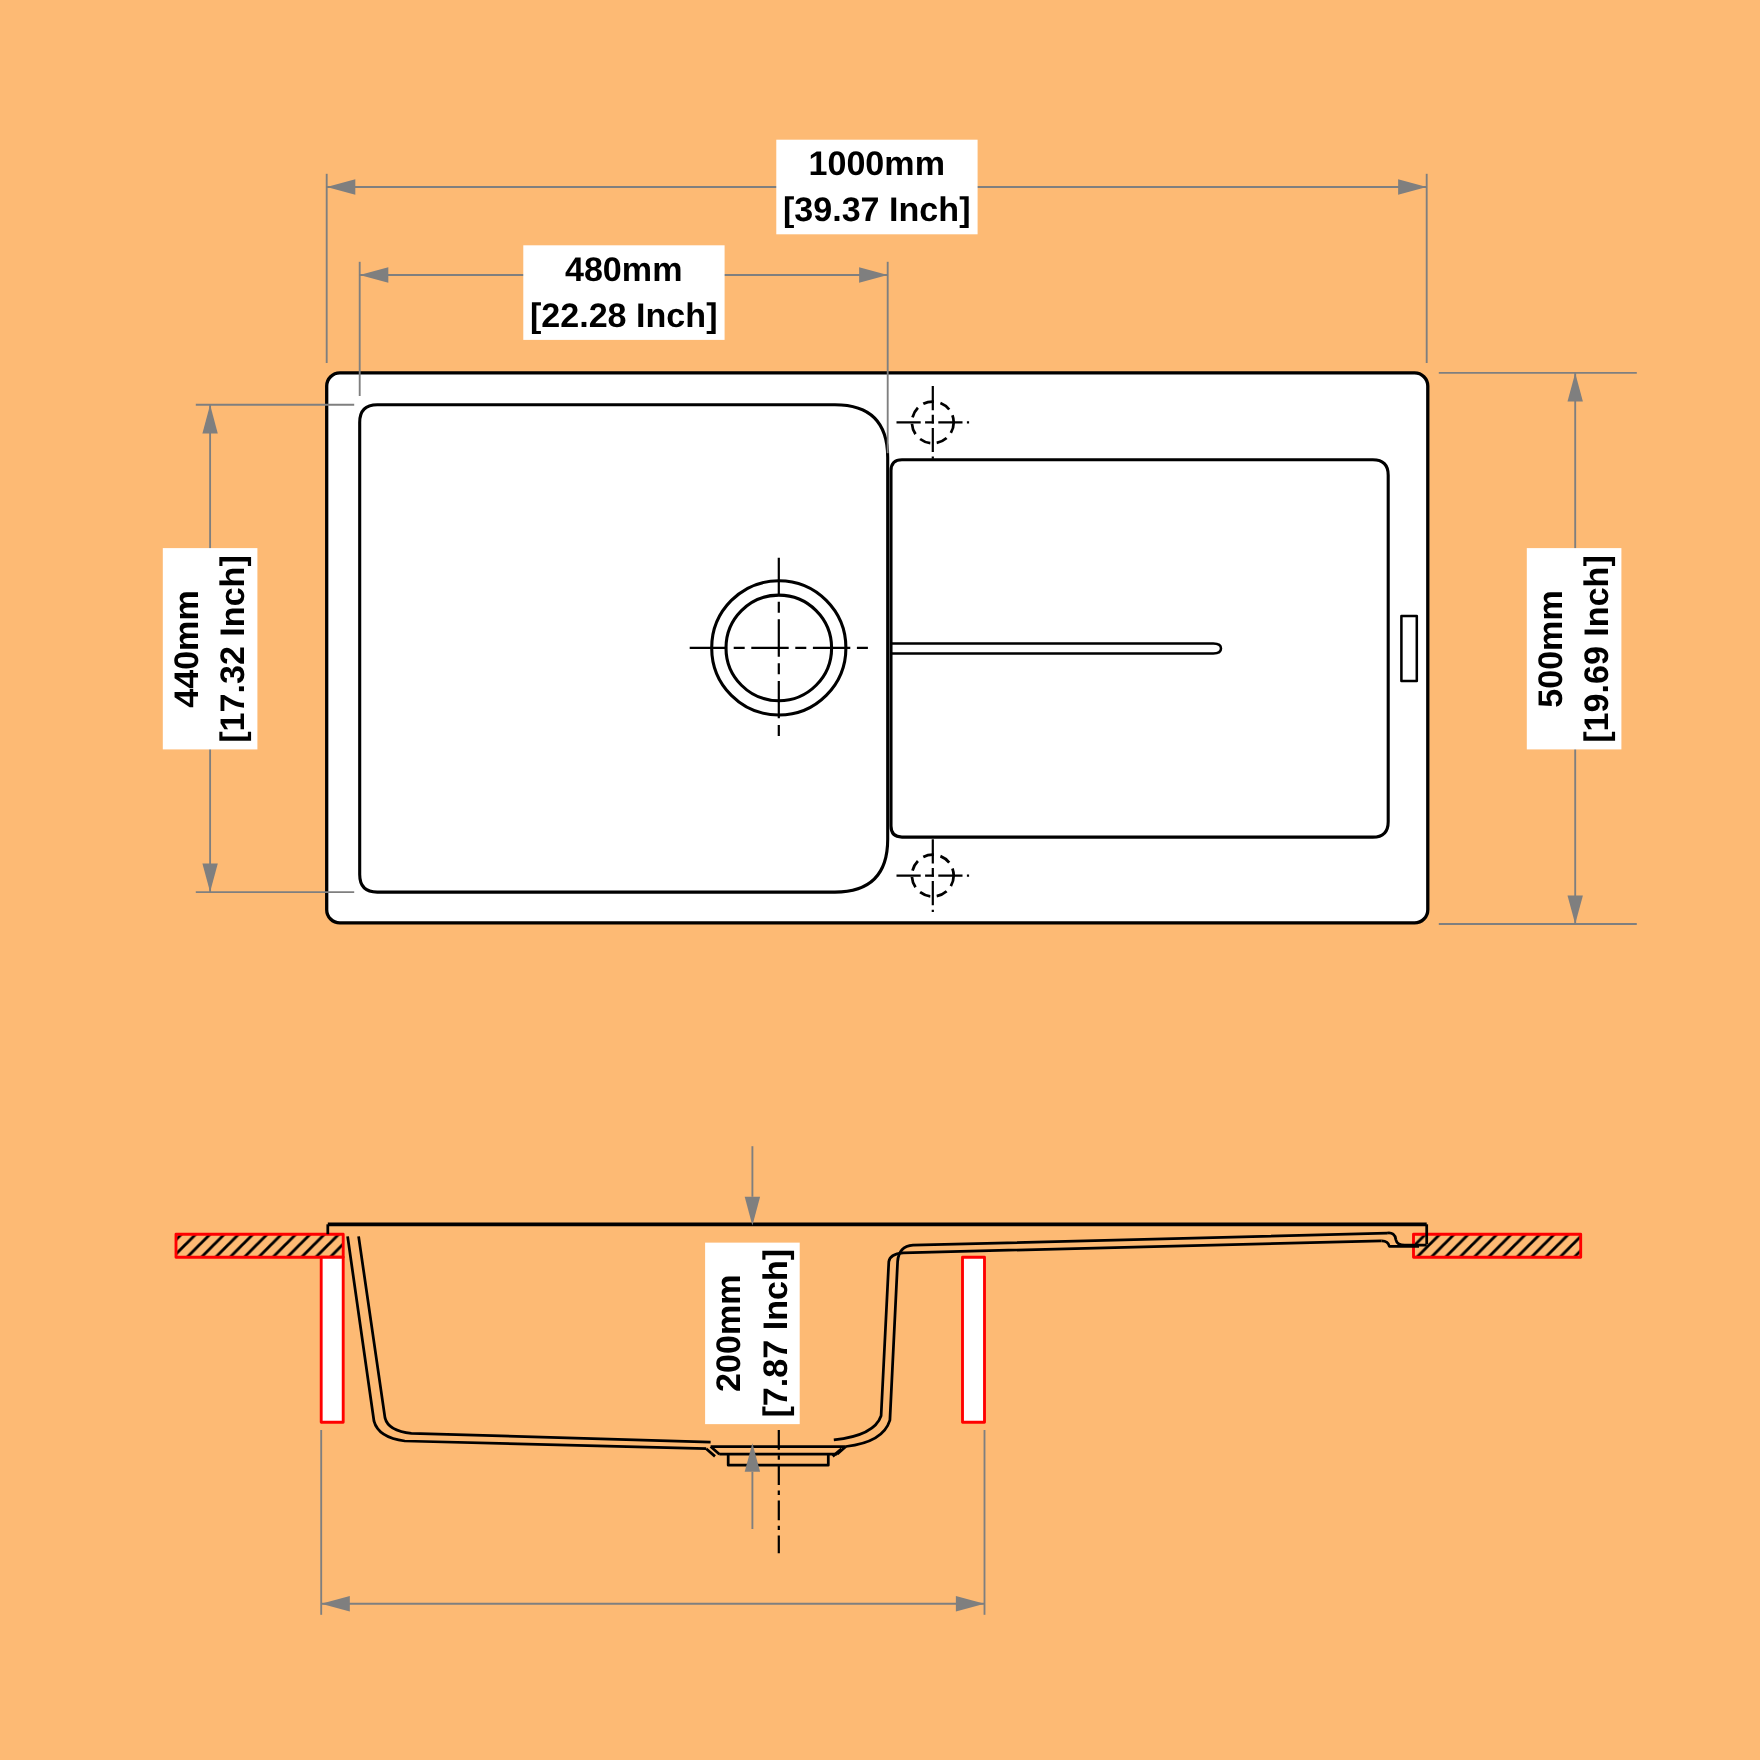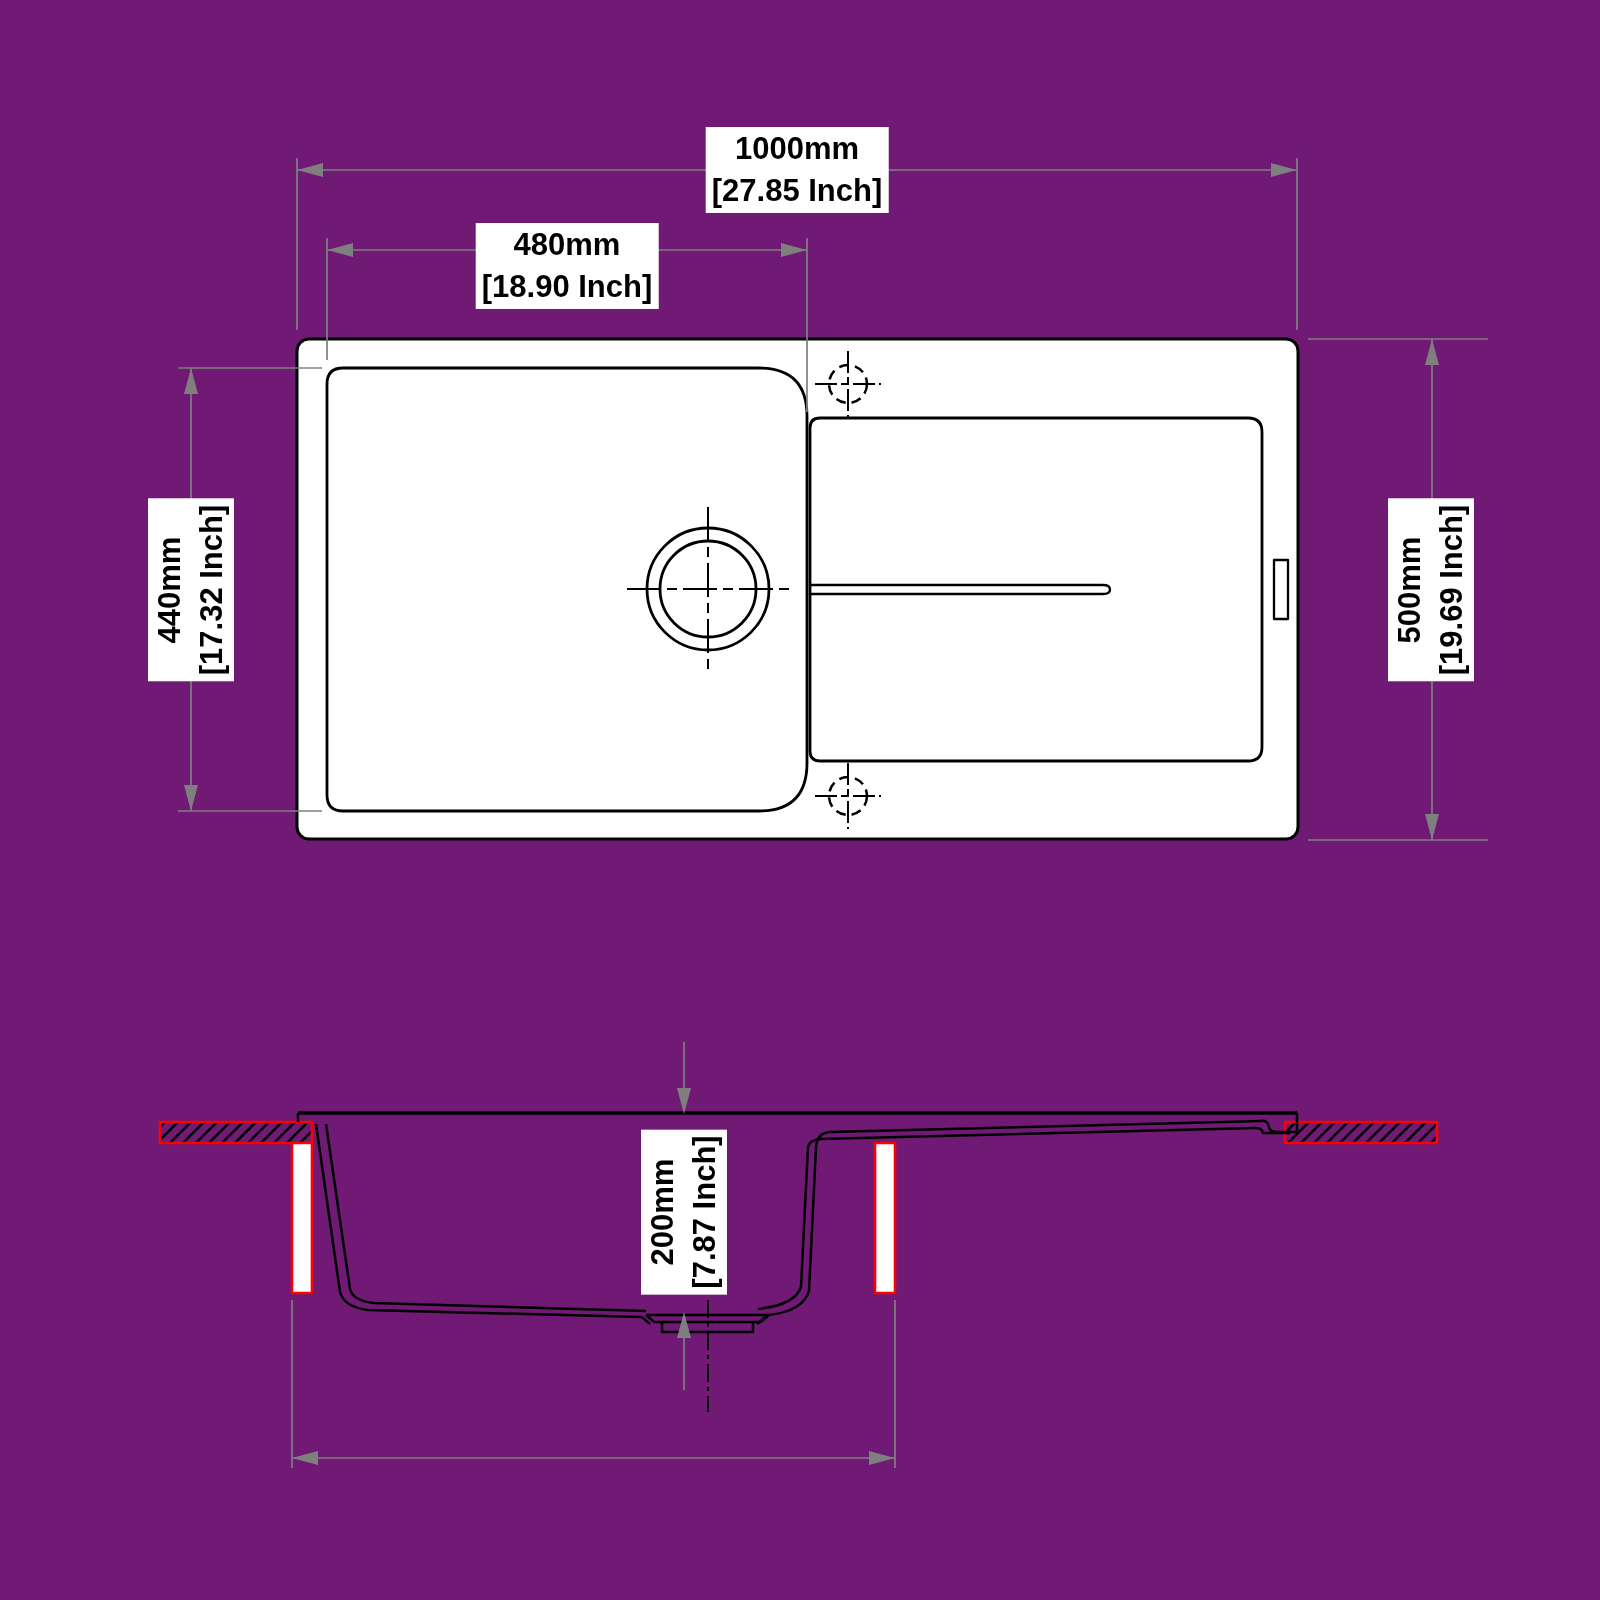--- a/index.html
+++ b/index.html
@@ -1,16 +1,16 @@
 <!DOCTYPE html>
 <html><head>
 <meta charset="utf-8">
 <style>
   html,body{margin:0;padding:0;background:#ffffff;}
-  #stage{position:relative;width:1600px;height:1600px;background:#701a75;overflow:hidden;
+  #stage{position:relative;width:1600px;height:1600px;background:#fdba74;overflow:hidden;
          font-family:"Liberation Sans",sans-serif;}
   #linework{position:absolute;left:0;top:0;}
   .dim-label{position:absolute;transform:translate(-50%,-50%);background:#ffffff;color:#000;
              font:700 31px/42px "Liberation Sans",sans-serif;text-align:center;
              white-space:nowrap;padding:1px 6px;}
   .dim-label.vert{transform:translate(-50%,-50%) rotate(-90deg);}
 </style>
 </head>
 <body>
 
@@ -135,26 +135,26 @@
       <line x1="895" y1="1300" x2="895" y2="1468"></line>
       <line x1="292" y1="1458" x2="895" y2="1458"></line>
       <polygon points="292,1458 318,1451 318,1465" stroke="none"></polygon>
       <polygon points="895,1458 869,1451 869,1465" stroke="none"></polygon>
     </g>
   </g>
 </svg>
 
 <div class="dim-label" style="left:797px;top:170px">
   <div>1000mm</div>
-  <div>[27.85 Inch]</div>
+  <div>[39.37 Inch]</div>
 </div>
 
 <div class="dim-label" style="left:567px;top:266px">
   <div>480mm</div>
-  <div>[18.90 Inch]</div>
+  <div>[22.28 Inch]</div>
 </div>
 
 <div class="dim-label vert" style="left:191px;top:590px">
   <div>440mm</div>
   <div>[17.32 Inch]</div>
 </div>
 
 <div class="dim-label vert" style="left:1431px;top:590px">
   <div>500mm</div>
   <div>[19.69 Inch]</div>

